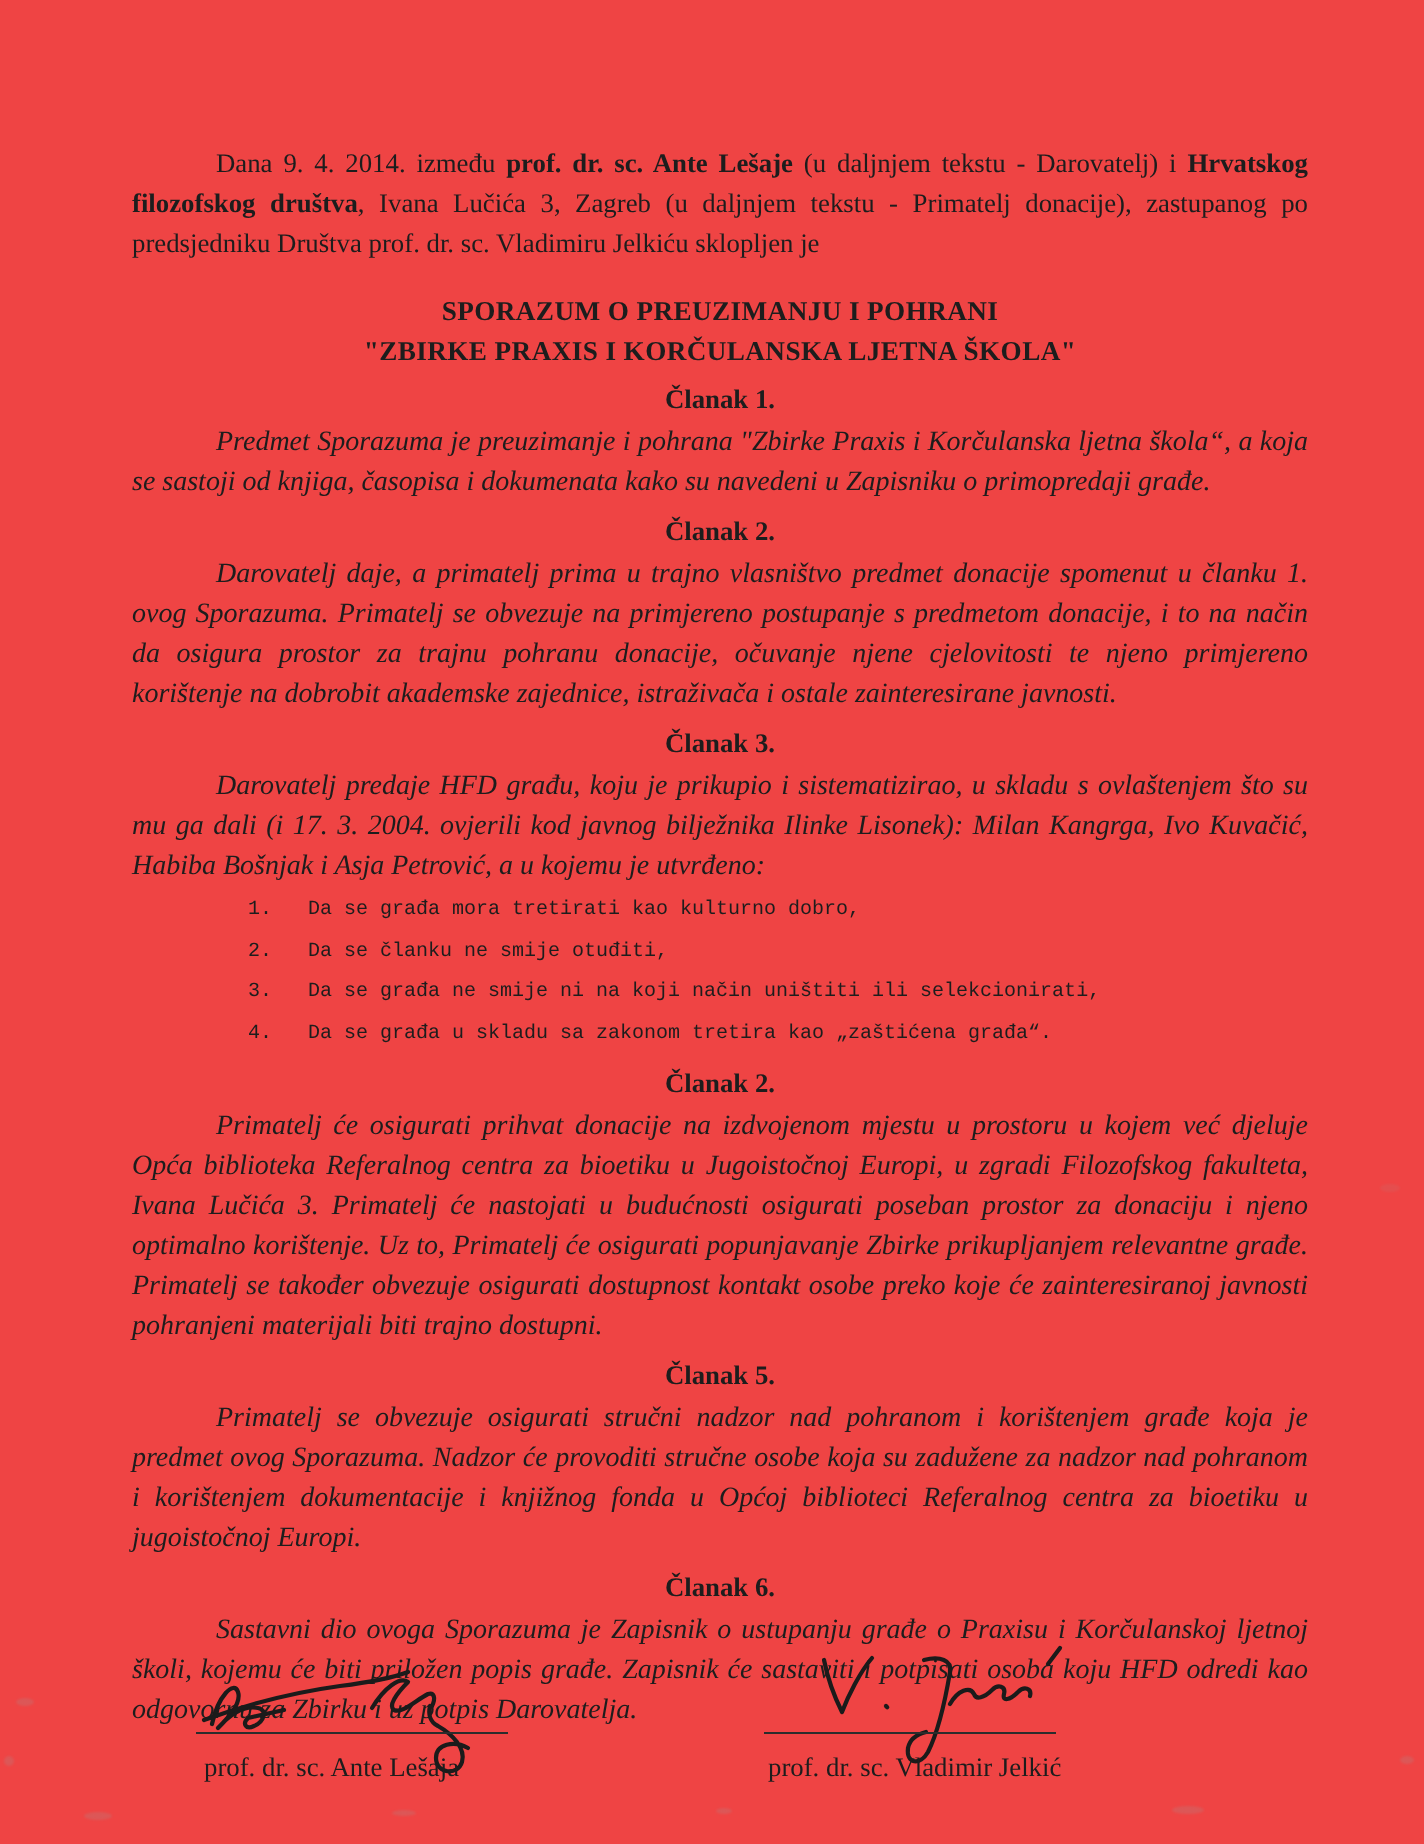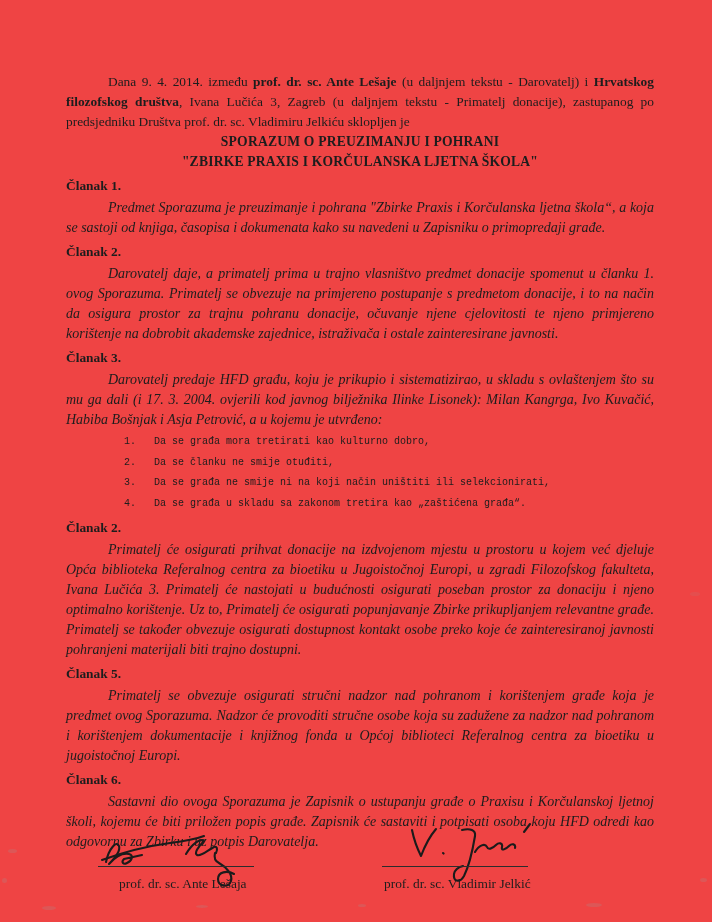--- a/index.html
+++ b/index.html
@@ -20,25 +20,26 @@
     left:66px;right:58px;top:72px;
   }
   .intro{
     font-size:13.4px;line-height:20px;
     text-align:justify;text-indent:42px;
     margin:0;
   }
   .doc-title{
     text-align:center;font-weight:bold;
     font-size:13.6px;line-height:20px;
+    margin-top:14px;
     letter-spacing:.2px;
   }
   .clanak{
     font-size:13.4px;font-weight:bold;
-    text-align:left;
+    text-align:center;
     line-height:20px;
     margin:4px 0 2px 0;
   }
   .para{
     font-size:14px;line-height:20px;
     text-align:justify;text-indent:42px;
     margin:0;
     font-style:italic;
   }
   ol.terms{
@@ -61,21 +62,21 @@
     border-top:1.6px solid #2c2c2c;
   }
   .sig svg{
     position:absolute;top:-12px;left:-4px;
     overflow:visible;
   }
   .sig .sig-name{
     position:absolute;top:52px;
     font-size:13.4px;white-space:nowrap;
   }
-  .sig-left .sig-name{left:21px;}
+  .sig-left .sig-name{left:4px;}
   .sig-right .sig-name{left:2px;}
   .stroke{fill:none;stroke:#1b1b1b;stroke-width:2.1;stroke-linecap:round;stroke-linejoin:round;}
   
   .speck{
     position:absolute;background:#9a9a9a;border-radius:50%;
     opacity:.22;filter:blur(.6px);
   }
 </style>
 </head>
 <body>

